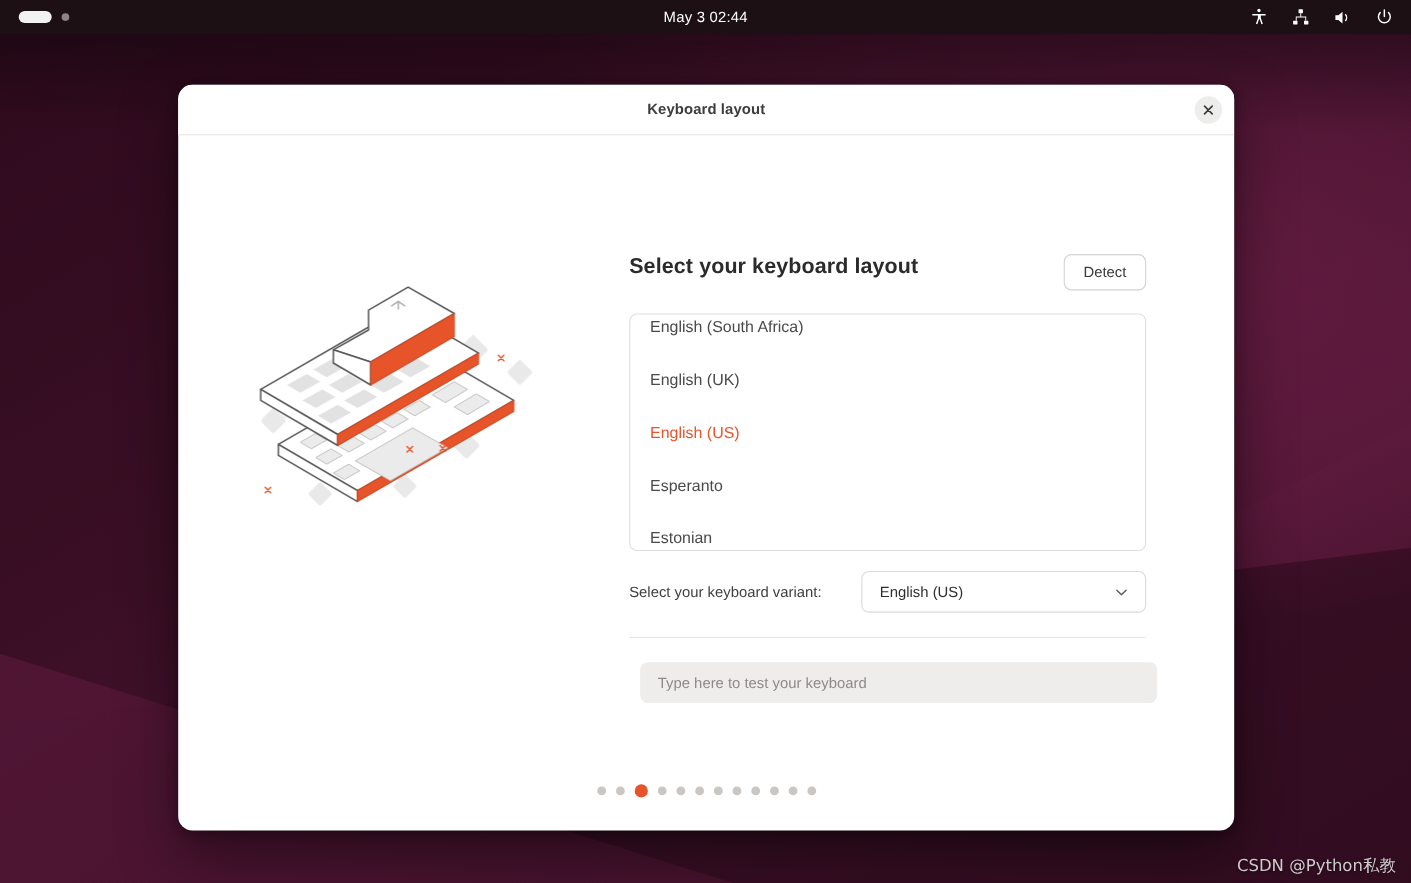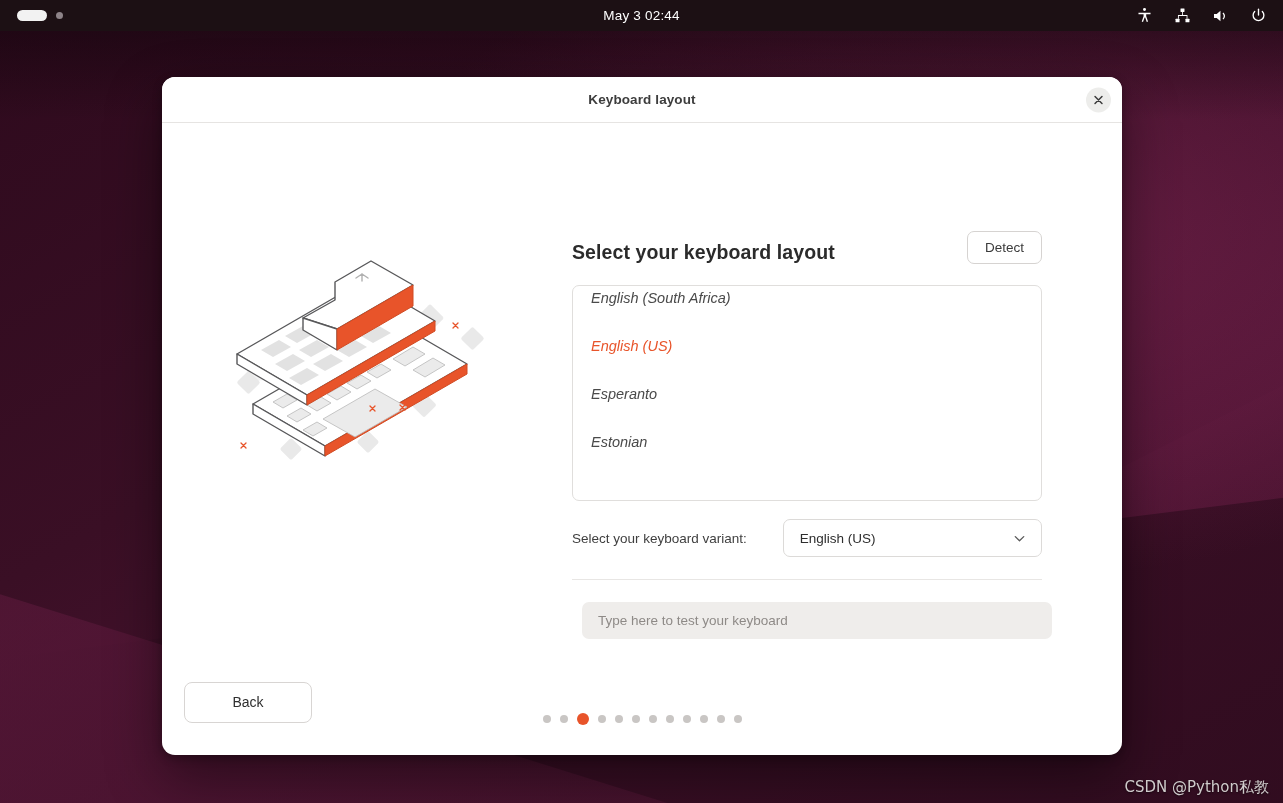--- a/index.html
+++ b/index.html
@@ -108,38 +108,37 @@
     width: 410px; flex: none;
     display: flex; align-items: center; justify-content: center;
     padding-bottom: 60px;
   }
   #form-pane {
     flex: 1; padding: 108px 80px 0 0;
     display: flex; flex-direction: column;
   }
 
   
-  .heading-row { display: flex; align-items: flex-end; justify-content: space-between; gap: 16px; }
+  .heading-row { display: flex; align-items: flex-start; justify-content: space-between; gap: 16px; }
   #page-heading { font-size: 19.5px; color: #2b2b2b; font-weight: 700; letter-spacing: .1px; }
   #detect-btn {
     border: 1px solid #d6d3d1; background: #fff; border-radius: 7px;
     padding: 8px 17px; font-size: 13.5px; color: #3a3a3a; cursor: pointer;
     font-family: inherit;
   }
 
   
   #layout-list {
     margin-top: 21px;
     height: 216px;
     border: 1px solid #e0dedc;
     border-radius: 7px;
     background: #fff;
     overflow: hidden;
     position: relative;
-    font-style: italic;
   }
   #layout-list-inner { position: absolute; left: 0; right: 0; top: -12px; }
   .layout-item {
     height: 48px; display: flex; align-items: center;
     padding: 0 18px; font-size: 14.5px; color: #4a4a4a;
     cursor: pointer;
   }
   .layout-item.selected { color: #e8542a; }
 
   
@@ -337,20 +336,21 @@
       <div id="form-pane">
 
         <div class="heading-row">
           <div id="page-heading">Select your keyboard layout</div>
           <button id="detect-btn">Detect</button>
         </div>
 
         <div id="layout-list">
           <div id="layout-list-inner">
             <div class="layout-item">English (South Africa)</div>
+            <div class="layout-item">English (UK)</div>
             <div class="layout-item selected">English (US)</div>
             <div class="layout-item">Esperanto</div>
             <div class="layout-item">Estonian</div>
           </div>
         </div>
 
         <div id="variant-row">
           <div id="variant-label">Select your keyboard variant:</div>
           <div id="variant-select">
             <span id="variant-value">English (US)</span>
@@ -362,21 +362,20 @@
           </div>
         </div>
 
         <div class="divider"></div>
 
         <input id="test-input" type="text" placeholder="Type here to test your keyboard" style="">
       </div>
     </div>
 
     <div id="win-footer">
-      <button id="back-btn">Back</button>
 
       <div id="progress-dots">
         <span class="pdot"></span>
         <span class="pdot"></span>
         <span class="pdot active"></span>
         <span class="pdot"></span>
         <span class="pdot"></span>
         <span class="pdot"></span>
         <span class="pdot"></span>
         <span class="pdot"></span>

